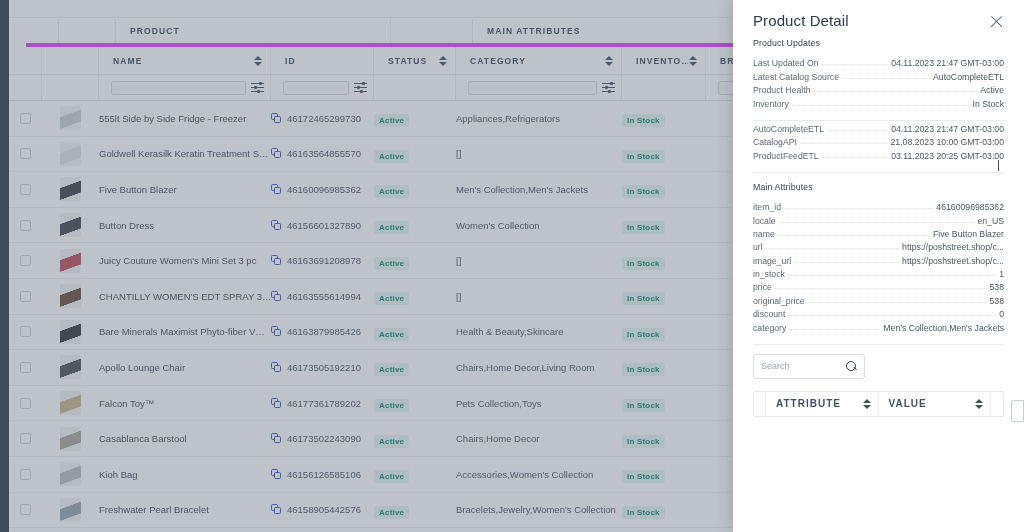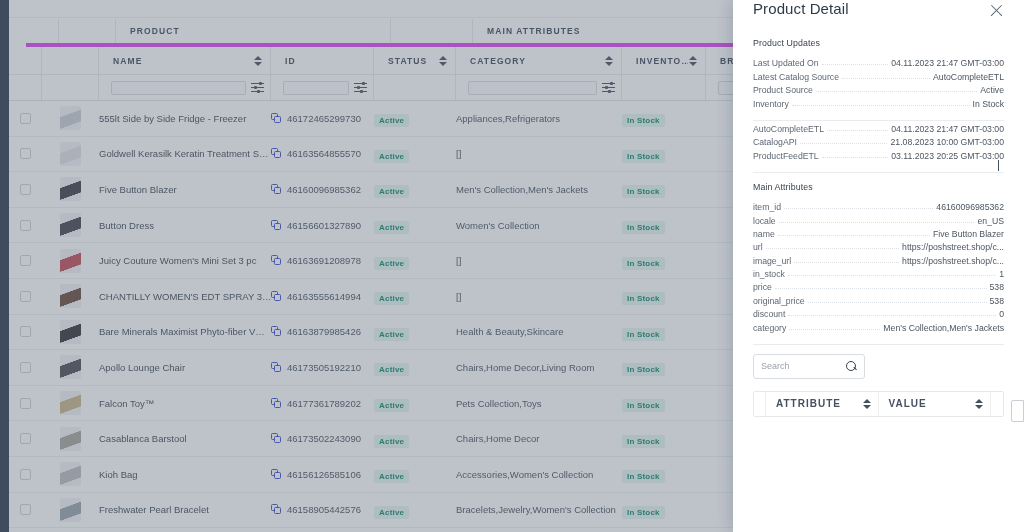--- a/index.html
+++ b/index.html
@@ -72,21 +72,21 @@
            background:#e3f5ef; border-radius:2px; padding:2px 5px; letter-spacing:.2px; }
 
   
   .dim { position:absolute; inset:0; background:#5d6a7a; opacity:.40; }
 
   
   .panel {
     position:absolute; right:0; top:0; width:291px; height:532px; background:#fff;
     box-shadow:-3px 0 14px rgba(20,30,45,.16); padding:0 20px; overflow:hidden;
   }
-  .panel-head { display:flex; align-items:flex-start; justify-content:space-between; padding-top:0px; height:29px; }
+  .panel-head { display:flex; align-items:flex-end; justify-content:space-between; padding-top:16px; height:29px; }
   .panel-title { font-size:15px; color:#2f3b49; font-weight:400; letter-spacing:.1px; }
   .close-x { width:14px; height:14px; position:relative; cursor:pointer; margin-top:4px; }
   .close-x:before, .close-x:after {
     content:""; position:absolute; left:-1px; top:6px; width:15px; height:1.4px; background:#5b6673;
   }
   .close-x:before { transform:rotate(45deg); }
   .close-x:after { transform:rotate(-45deg); }
 
   .sec-title { font-size:8.8px; font-weight:400; color:#39434f; margin:9px 0 7px; letter-spacing:.1px; }
   .kv { display:flex; align-items:flex-end; font-size:8.7px; color:#5d6773; height:13.4px; }
@@ -471,21 +471,21 @@
           <span class="k">Last Updated On</span>
           <span class="dots"></span>
           <span class="v">04.11.2023 21:47 GMT-03:00</span>
         </div>
         <div class="kv">
           <span class="k">Latest Catalog Source</span>
           <span class="dots"></span>
           <span class="v">AutoCompleteETL</span>
         </div>
         <div class="kv">
-          <span class="k">Product Source</span>
+          <span class="k">Product Health</span>
           <span class="dots"></span>
           <span class="v">Active</span>
         </div>
         <div class="kv">
           <span class="k">Inventory</span>
           <span class="dots"></span>
           <span class="v">In Stock</span>
         </div>
       </div>
 

